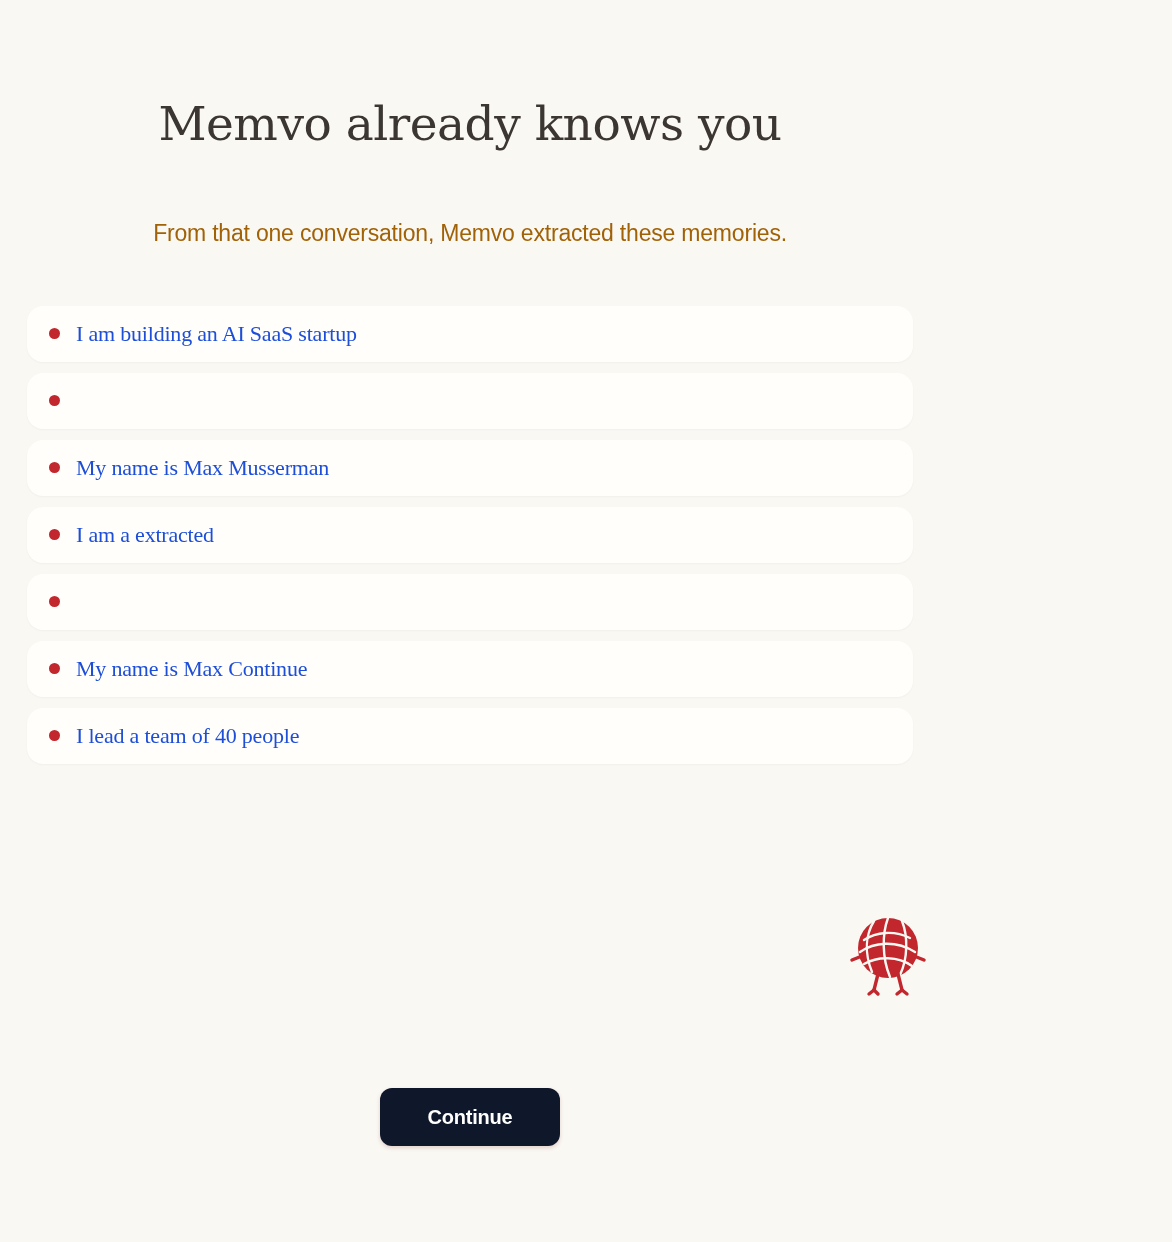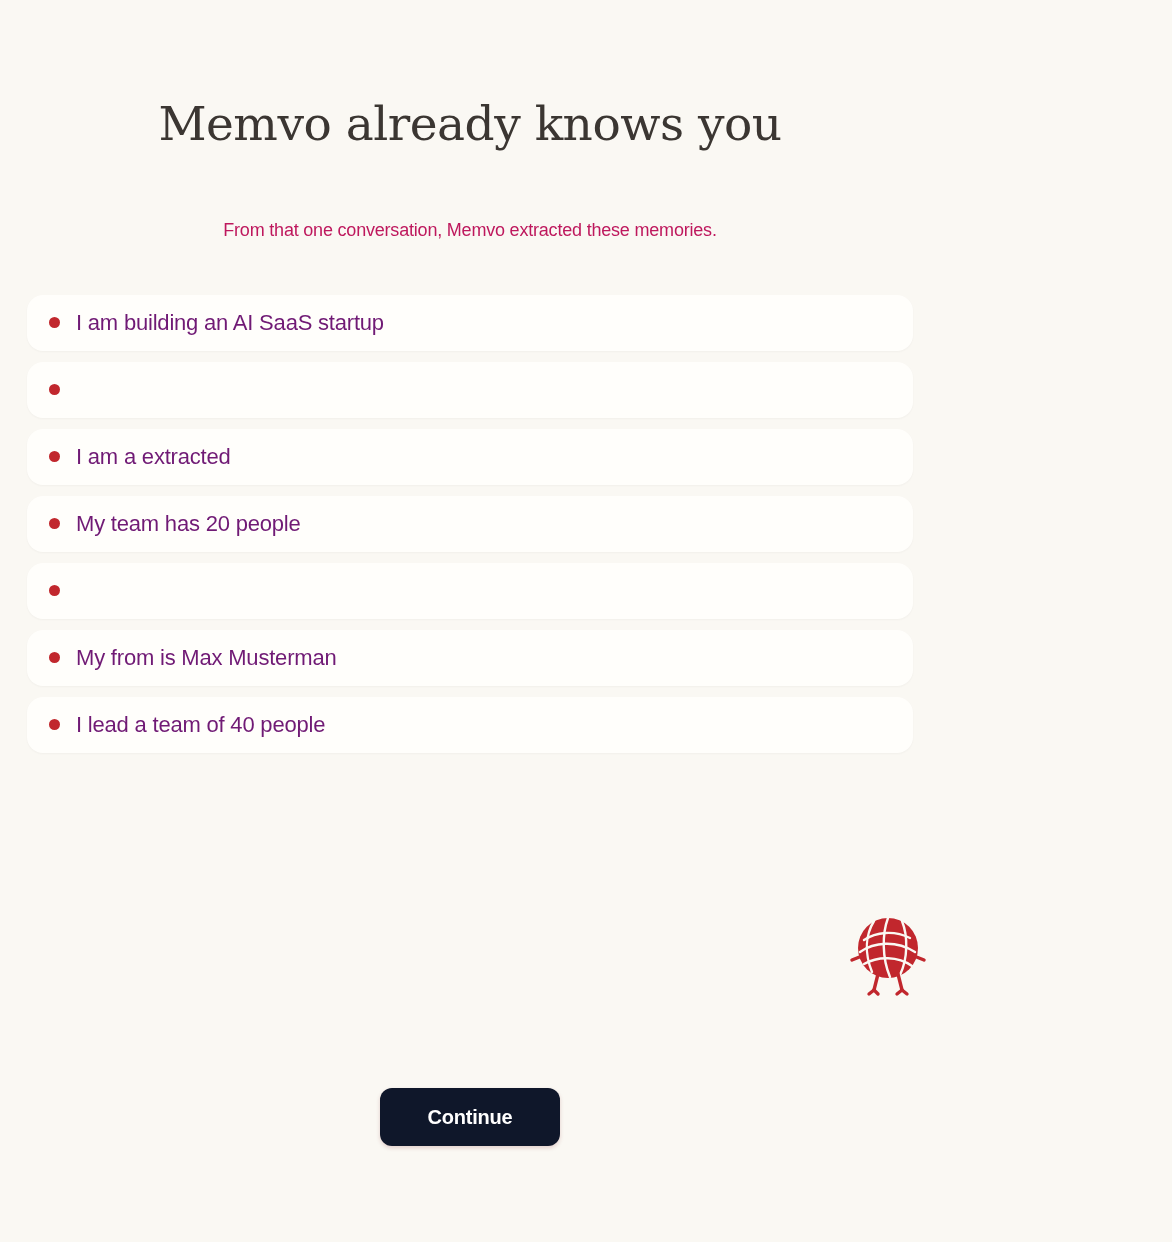--- a/index.html
+++ b/index.html
@@ -27,22 +27,22 @@
     font-family: "DejaVu Serif", serif;
     font-size: 47px;
     font-weight: 400;
     color: #3b3632;
     letter-spacing: -0.5px;
     line-height: 1.2;
     text-align: center;
   }
   .subtitle {
     margin-top: 36px;
-    font-size: 18px;
-    color: #be185d;
+    font-size: 23px;
+    color: #a16207;
     font-weight: 400;
     text-align: right;
     letter-spacing: -0.2px;
   }
   .memories {
     margin-top: 36px;
     width: 886px;
     display: flex;
     flex-direction: column;
     gap: 11px;
@@ -59,23 +59,24 @@
   .bullet {
     width: 11px;
     height: 11px;
     border-radius: 50%;
     background: #c1272d;
     flex: 0 0 auto;
     margin-right: 16px;
   }
   .memory-text {
     font-size: 22px;
-    color: #701a75;
+    color: #1d4ed8;
     letter-spacing: -0.2px;
     white-space: nowrap;
+    font-family: Liberation Serif, serif;
   }
   .mascot-wrap {
     position: absolute;
     top: 906px;
     left: 840px;
     width: 96px;
     height: 96px;
   }
   .footer {
     position: absolute;
@@ -112,32 +113,32 @@
   <div class="memories">
     <div class="memory-item">
       <span class="bullet"></span>
       <span class="memory-text">I am building an AI SaaS startup</span>
     </div>
     <div class="memory-item">
       <span class="bullet"></span>
     </div>
     <div class="memory-item">
       <span class="bullet"></span>
-      <span class="memory-text">I am a extracted</span>
+      <span class="memory-text">My name is Max Musserman</span>
     </div>
     <div class="memory-item">
       <span class="bullet"></span>
-      <span class="memory-text">My team has 20 people</span>
+      <span class="memory-text">I am a extracted</span>
     </div>
     <div class="memory-item">
       <span class="bullet"></span>
     </div>
     <div class="memory-item">
       <span class="bullet"></span>
-      <span class="memory-text">My from is Max Musterman</span>
+      <span class="memory-text">My name is Max Continue</span>
     </div>
     <div class="memory-item">
       <span class="bullet"></span>
       <span class="memory-text">I lead a team of 40 people</span>
     </div>
   </div>
 
   <div class="mascot-wrap">
     <svg width="96" height="96" viewBox="0 0 96 96" fill="none" xmlns="http://www.w3.org/2000/svg">
       <circle cx="48" cy="42" r="30" fill="#c1272d"></circle>

